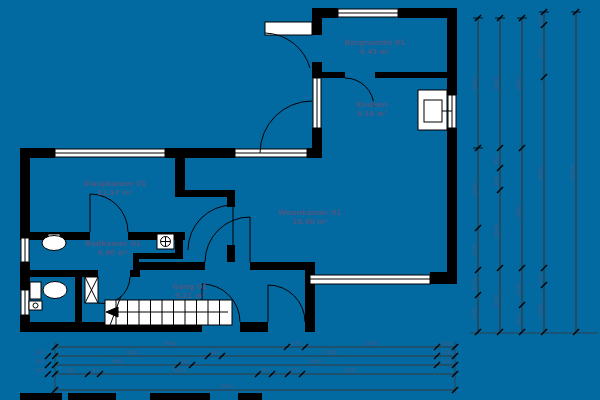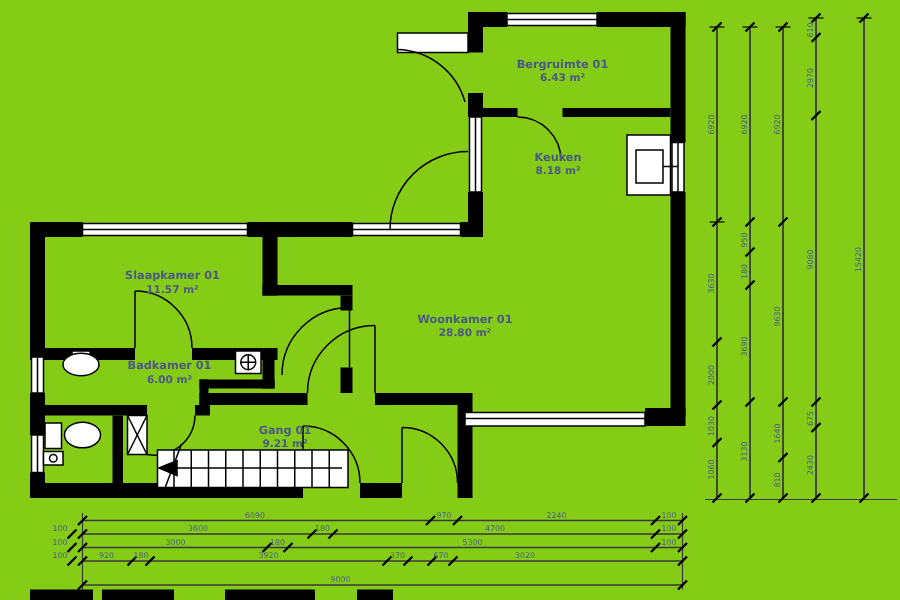--- a/index.html
+++ b/index.html
@@ -1,16 +1,16 @@
 <!DOCTYPE html>
 <html><head>
 <meta charset="utf-8">
 <style>
   html,body{margin:0;padding:0;background:#ffffff;}
-  .canvas{position:relative;width:600px;height:400px;background:#84cc16;overflow:hidden;
+  .canvas{position:relative;width:600px;height:400px;background:#0369a1;overflow:hidden;
           font-family:"DejaVu Sans", sans-serif;}
   svg{display:block;}
   text{font-family:"DejaVu Sans", sans-serif;}
   .room-name{font-size:7.5px;font-weight:bold;}
   .room-area{font-size:7px;font-weight:bold;}
   .dim{font-size:5.2px;}
 </style>
 </head>
 <body>
 

